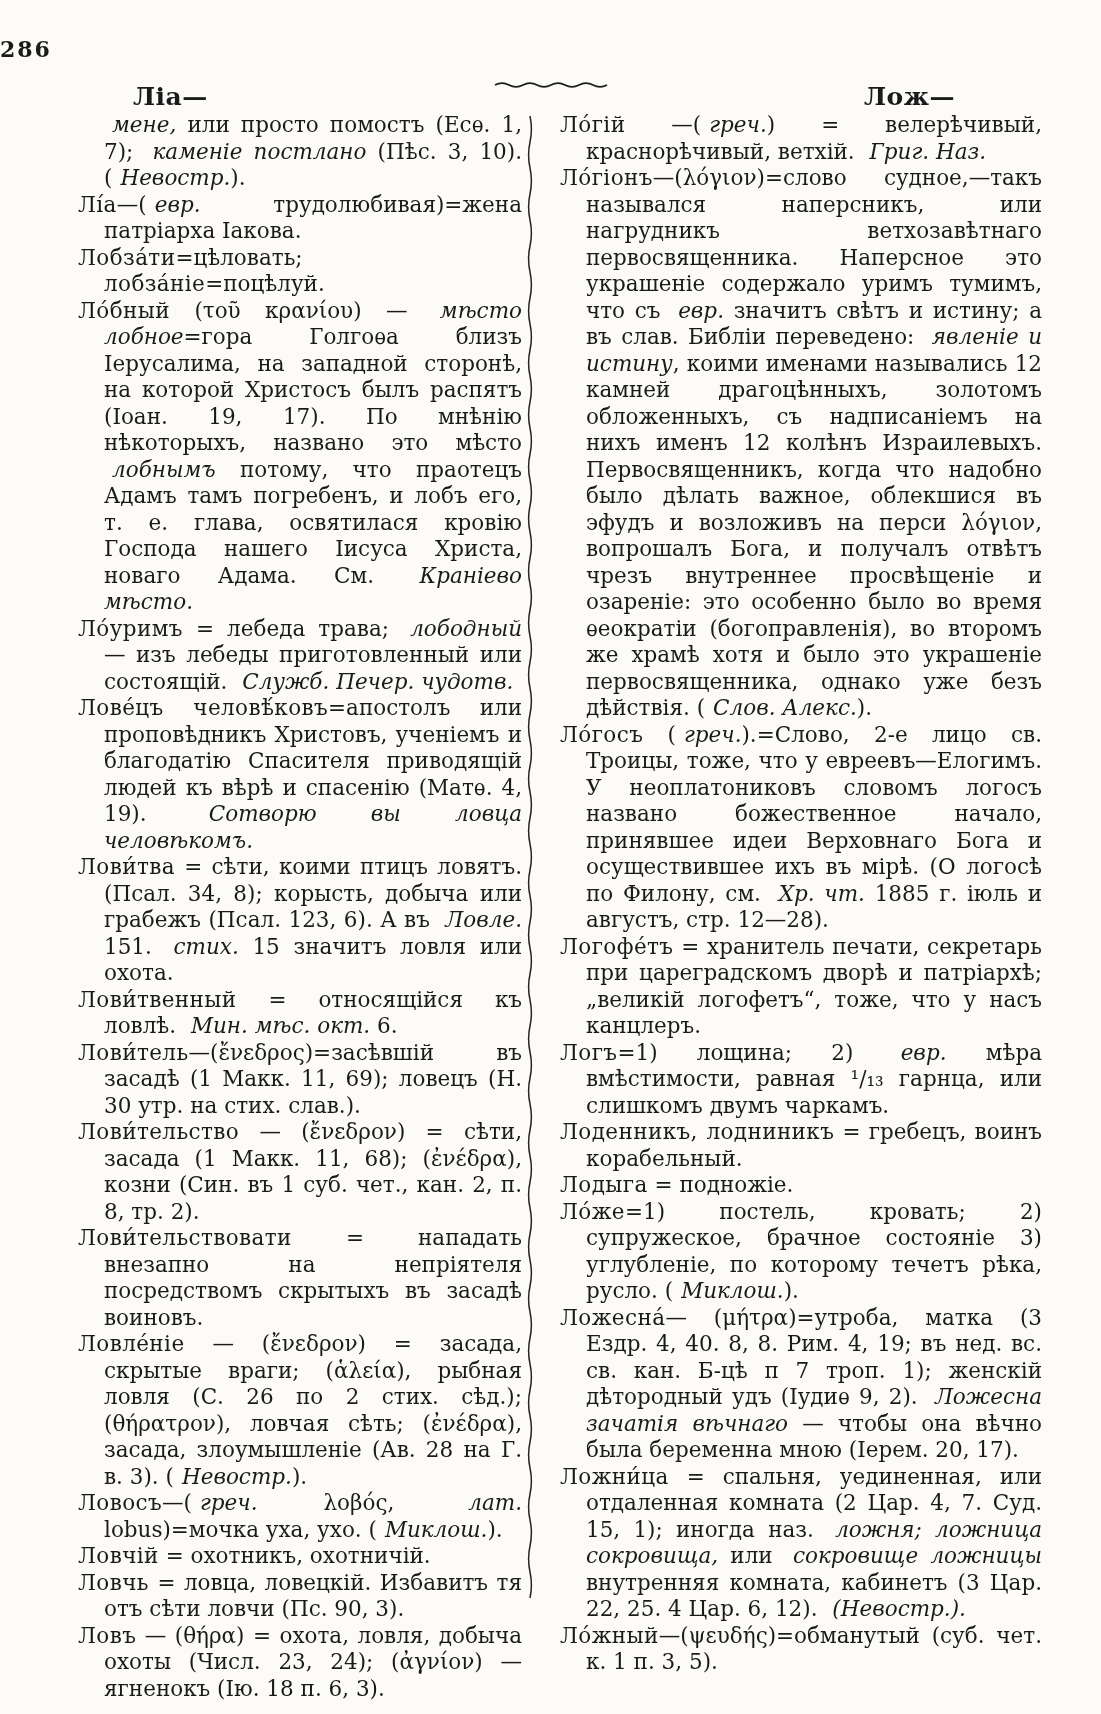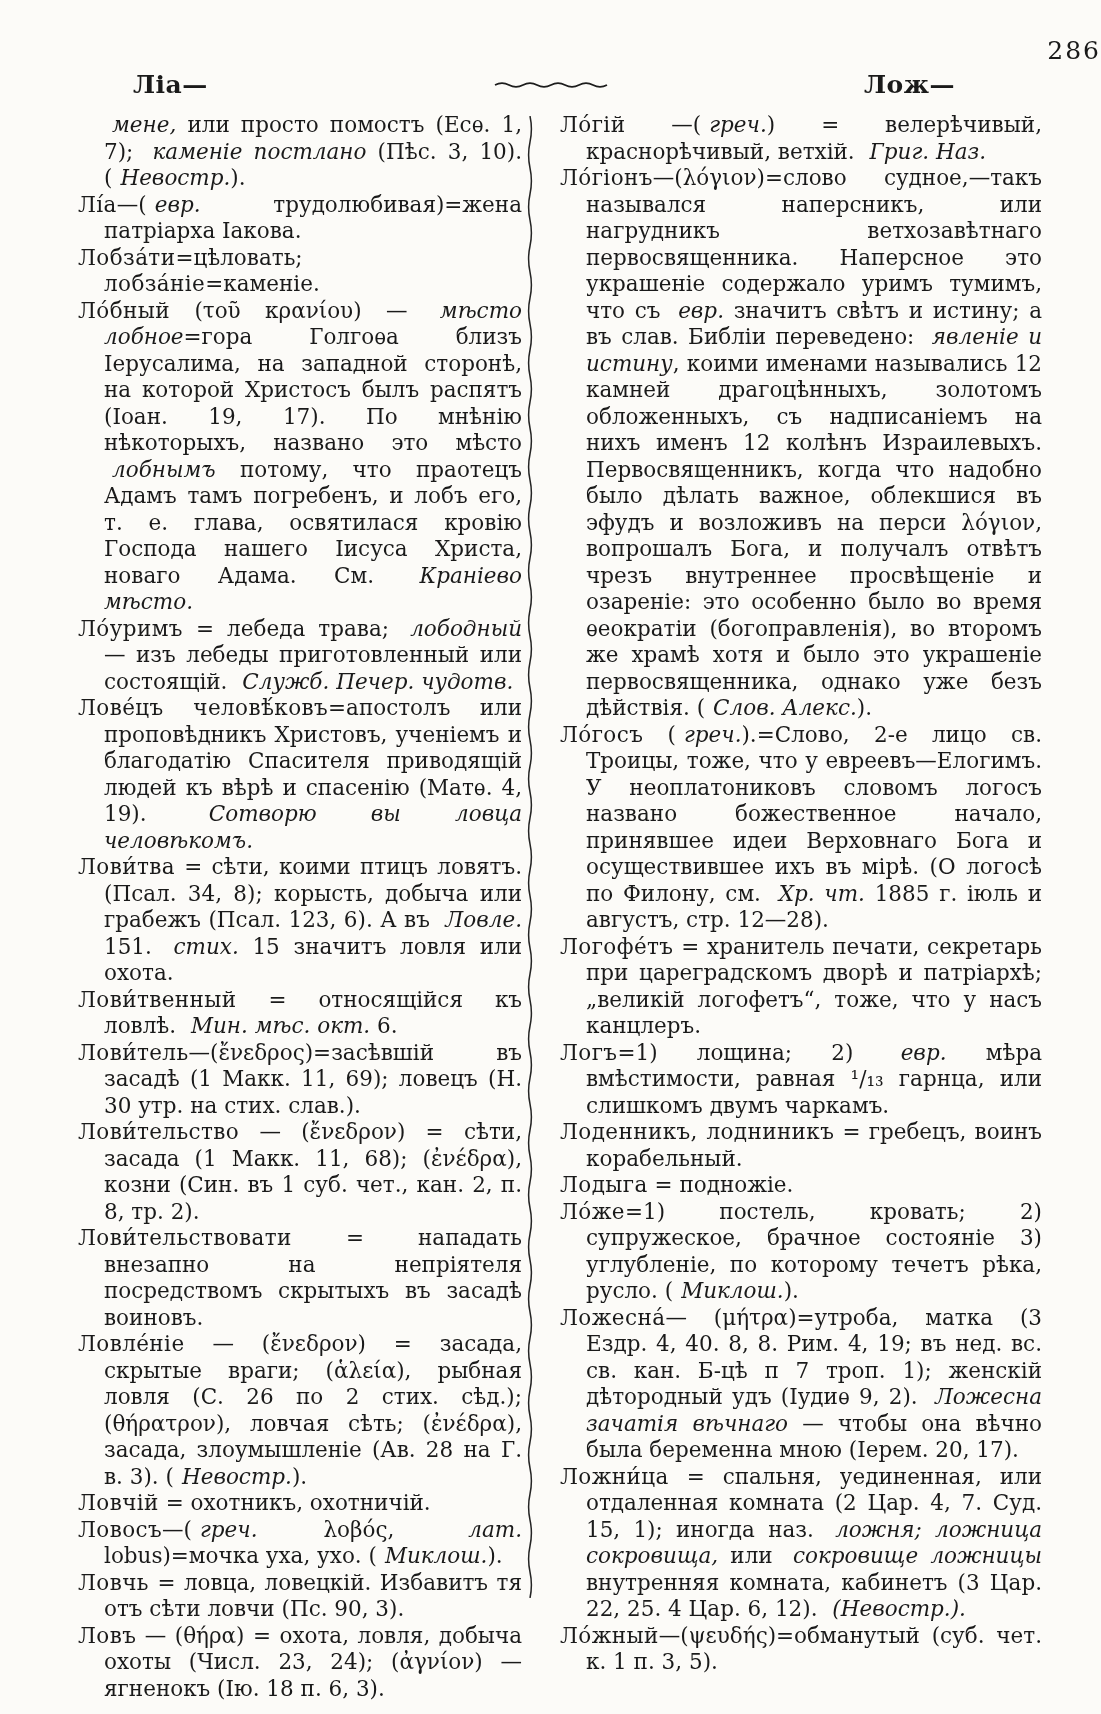--- a/index.html
+++ b/index.html
@@ -10,29 +10,29 @@
     overflow: hidden;
   }
   .page {
     position: relative;
     width: 1101px; height: 1714px;
     background: #fcfbf8;
     color: #1a1a1a;
   }
   .page-number {
     position: absolute; top: 36px; left: 0; right: 0;
-    text-align: right;
-    font-size: 25px; font-weight: normal; letter-spacing: 2px;
+    text-align: left;
+    font-size: 22px; font-weight: bold; letter-spacing: 2px;
   }
   .page-number-rule {
     position: absolute; top: 78px; left: 50%;
     transform: translateX(-50%);
   }
   .running-head {
-    position: absolute; top: 70px;
+    position: absolute; top: 82px;
     font-size: 25px; font-weight: bold; letter-spacing: 0.5px;
   }
   .running-head.left { left: 133px; }
   .running-head.right { right: 146px; }
   .divider {
     position: absolute; left: 524px; top: 116px;
   }
   .col {
     position: absolute; top: 112px;
     font-size: 21.5px; line-height: 26.5px;
@@ -65,32 +65,32 @@
   <div class="running-head left">Ліа—</div>
   <div class="running-head right">Лож—</div>
 
   <svg class="divider" width="12" height="1482" aria-hidden="true">
     <path id="divider-path" fill="none" stroke="#242424" stroke-width="1.5" d="M6 0 Q8.8 13 6 26 Q3.2 39 6 52 Q8.8 65 6 78 Q3.2 91 6 104 Q8.8 117 6 130 Q3.2 143 6 156 Q8.8 169 6 182 Q3.2 195 6 208 Q8.8 221 6 234 Q3.2 247 6 260 Q8.8 273 6 286 Q3.2 299 6 312 Q8.8 325 6 338 Q3.2 351 6 364 Q8.8 377 6 390 Q3.2 403 6 416 Q8.8 429 6 442 Q3.2 455 6 468 Q8.8 481 6 494 Q3.2 507 6 520 Q8.8 533 6 546 Q3.2 559 6 572 Q8.8 585 6 598 Q3.2 611 6 624 Q8.8 637 6 650 Q3.2 663 6 676 Q8.8 689 6 702 Q3.2 715 6 728 Q8.8 741 6 754 Q3.2 767 6 780 Q8.8 793 6 806 Q3.2 819 6 832 Q8.8 845 6 858 Q3.2 871 6 884 Q8.8 897 6 910 Q3.2 923 6 936 Q8.8 949 6 962 Q3.2 975 6 988 Q8.8 1001 6 1014 Q3.2 1027 6 1040 Q8.8 1053 6 1066 Q3.2 1079 6 1092 Q8.8 1105 6 1118 Q3.2 1131 6 1144 Q8.8 1157 6 1170 Q3.2 1183 6 1196 Q8.8 1209 6 1222 Q3.2 1235 6 1248 Q8.8 1261 6 1274 Q3.2 1287 6 1300 Q8.8 1313 6 1326 Q3.2 1339 6 1352 Q8.8 1365 6 1378 Q3.2 1391 6 1404 Q8.8 1417 6 1430 Q3.2 1443 6 1456 Q8.8 1469 6 1482"></path>
   </svg>
 
   <div class="col col-left">
       <p class="entry continuation"><span class="seg-italic">мене, </span><span class="seg-normal">или просто помостъ (Есѳ. 1, 7); </span><span class="seg-italic">каменіе постлано </span><span class="seg-normal">(Пѣс. 3, 10). (</span><span class="seg-italic">Невостр.</span><span class="seg-normal">).</span></p>
       <p class="entry"><span class="seg-headword">Лі́а</span><span class="seg-normal">—(</span><span class="seg-italic">евр.</span><span class="seg-normal"> трудолюбивая)=жена патріарха Іакова.</span></p>
-      <p class="entry"><span class="seg-headword">Лобза́ти</span><span class="seg-normal">=цѣловать; </span><span class="seg-headword">лобза́ніе</span><span class="seg-normal">=каменіе.</span></p>
+      <p class="entry"><span class="seg-headword">Лобза́ти</span><span class="seg-normal">=цѣловать; </span><span class="seg-headword">лобза́ніе</span><span class="seg-normal">=поцѣлуй.</span></p>
       <p class="entry"><span class="seg-headword">Ло́бный</span><span class="seg-normal"> (</span><span class="seg-greek">τοῦ κρανίου</span><span class="seg-normal">) — </span><span class="seg-italic">мѣсто лобное</span><span class="seg-normal">=гора Голгоѳа близъ Іерусалима, на западной сторонѣ, на которой Христосъ былъ распятъ (Іоан. 19, 17). По мнѣнію нѣкоторыхъ, названо это мѣсто </span><span class="seg-italic">лобнымъ</span><span class="seg-normal"> потому, что праотецъ Адамъ тамъ погребенъ, и лобъ его, т. е. глава, освятилася кровію Господа нашего Іисуса Христа, новаго Адама. См. </span><span class="seg-italic">Краніево мѣсто.</span></p>
       <p class="entry"><span class="seg-headword">Ло́уримъ</span><span class="seg-normal"> = лебеда трава; </span><span class="seg-italic">лободный</span><span class="seg-normal"> — изъ лебеды приготовленный или состоящій. </span><span class="seg-italic">Служб. Печер. чудотв.</span></p>
       <p class="entry"><span class="seg-headword">Лове́цъ человѣ́ковъ</span><span class="seg-normal">=апостолъ или проповѣдникъ Христовъ, ученіемъ и благодатію Спасителя приводящій людей къ вѣрѣ и спасенію (Матѳ. 4, 19). </span><span class="seg-italic">Сотворю вы ловца человѣкомъ.</span></p>
       <p class="entry"><span class="seg-headword">Лови́тва</span><span class="seg-normal"> = сѣти, коими птицъ ловятъ. (Псал. 34, 8); корысть, добыча или грабежъ (Псал. 123, 6). А въ </span><span class="seg-italic">Ловле.</span><span class="seg-normal"> 151. </span><span class="seg-italic">стих.</span><span class="seg-normal"> 15 значитъ ловля или охота.</span></p>
       <p class="entry"><span class="seg-headword">Лови́твенный</span><span class="seg-normal"> = относящійся къ ловлѣ. </span><span class="seg-italic">Мин. мѣс. окт.</span><span class="seg-normal"> 6.</span></p>
       <p class="entry"><span class="seg-headword">Лови́тель</span><span class="seg-normal">—(</span><span class="seg-greek">ἔνεδρος</span><span class="seg-normal">)=засѣвшій въ засадѣ (1 Макк. 11, 69); ловецъ (Н. 30 утр. на стих. слав.).</span></p>
       <p class="entry"><span class="seg-headword">Лови́тельство</span><span class="seg-normal"> — (</span><span class="seg-greek">ἔνεδρον</span><span class="seg-normal">) = сѣти, засада (1 Макк. 11, 68); (</span><span class="seg-greek">ἐνέδρα</span><span class="seg-normal">), козни (Син. въ 1 суб. чет., кан. 2, п. 8, тр. 2).</span></p>
       <p class="entry"><span class="seg-headword">Лови́тельствовати</span><span class="seg-normal"> = нападать внезапно на непріятеля посредствомъ скрытыхъ въ засадѣ воиновъ.</span></p>
       <p class="entry"><span class="seg-headword">Ловле́ніе</span><span class="seg-normal"> — (</span><span class="seg-greek">ἔνεδρον</span><span class="seg-normal">) = засада, скрытые враги; (</span><span class="seg-greek">ἁλεία</span><span class="seg-normal">), рыбная ловля (С. 26 по 2 стих. сѣд.); (</span><span class="seg-greek">θήρατρον</span><span class="seg-normal">), ловчая сѣть; (</span><span class="seg-greek">ἐνέδρα</span><span class="seg-normal">), засада, злоумышленіе (Ав. 28 на Г. в. 3). (</span><span class="seg-italic">Невостр.</span><span class="seg-normal">).</span></p>
+      <p class="entry"><span class="seg-headword">Ловосъ</span><span class="seg-normal">—(</span><span class="seg-italic">греч.</span><span class="seg-greek"> λοβός, </span><span class="seg-italic">лат.</span><span class="seg-normal"> lobus)=мочка уха, ухо. (</span><span class="seg-italic">Миклош.</span><span class="seg-normal">).</span></p>
       <p class="entry"><span class="seg-headword">Ловчій</span><span class="seg-normal"> = охотникъ, охотничій.</span></p>
-      <p class="entry"><span class="seg-headword">Ловосъ</span><span class="seg-normal">—(</span><span class="seg-italic">греч.</span><span class="seg-greek"> λοβός, </span><span class="seg-italic">лат.</span><span class="seg-normal"> lobus)=мочка уха, ухо. (</span><span class="seg-italic">Миклош.</span><span class="seg-normal">).</span></p>
       <p class="entry"><span class="seg-headword">Ловчь</span><span class="seg-normal"> = ловца, ловецкій. Избавитъ тя отъ сѣти ловчи (Пс. 90, 3).</span></p>
       <p class="entry"><span class="seg-headword">Ловъ</span><span class="seg-normal"> — (</span><span class="seg-greek">θήρα</span><span class="seg-normal">) = охота, ловля, добыча охоты (Числ. 23, 24); (</span><span class="seg-greek">ἀγνίον</span><span class="seg-normal">) — ягненокъ (Ію. 18 п. 6, 3).</span></p>
     </div>
   <div class="col col-right">
       <p class="entry"><span class="seg-headword">Ло́гій</span><span class="seg-normal"> —(</span><span class="seg-italic">греч.</span><span class="seg-normal">) = велерѣчивый, краснорѣчивый, ветхій. </span><span class="seg-italic">Григ. Наз.</span></p>
       <p class="entry"><span class="seg-headword">Ло́гіонъ</span><span class="seg-normal">—(</span><span class="seg-greek">λόγιον</span><span class="seg-normal">)=слово судное,—такъ назывался наперсникъ, или нагрудникъ ветхозавѣтнаго первосвященника. Наперсное это украшеніе содержало уримъ тумимъ, что съ </span><span class="seg-italic">евр.</span><span class="seg-normal"> значитъ свѣтъ и истину; а въ слав. Библіи переведено: </span><span class="seg-italic">явленіе и истину</span><span class="seg-normal">, коими именами назывались 12 камней драгоцѣнныхъ, золотомъ обложенныхъ, съ надписаніемъ на нихъ именъ 12 колѣнъ Израилевыхъ. Первосвященникъ, когда что надобно было дѣлать важное, облекшися въ эфудъ и возложивъ на перси </span><span class="seg-greek">λόγιον</span><span class="seg-normal">, вопрошалъ Бога, и получалъ отвѣтъ чрезъ внутреннее просвѣщеніе и озареніе: это особенно было во время ѳеократіи (богоправленія), во второмъ же храмѣ хотя и было это украшеніе первосвященника, однако уже безъ дѣйствія. (</span><span class="seg-italic">Слов. Алекс.</span><span class="seg-normal">).</span></p>
       <p class="entry"><span class="seg-headword">Ло́госъ</span><span class="seg-normal"> (</span><span class="seg-italic">греч.</span><span class="seg-normal">).=Слово, 2-е лицо св. Троицы, тоже, что у евреевъ—Елогимъ. У неоплатониковъ словомъ логосъ названо божественное начало, принявшее идеи Верховнаго Бога и осуществившее ихъ въ мірѣ. (О логосѣ по Филону, см. </span><span class="seg-italic">Хр. чт.</span><span class="seg-normal"> 1885 г. іюль и августъ, стр. 12—28).</span></p>
       <p class="entry"><span class="seg-headword">Логофе́тъ</span><span class="seg-normal"> = хранитель печати, секретарь при цареградскомъ дворѣ и патріархѣ; „великій логофетъ“, тоже, что у насъ канцлеръ.</span></p>
       <p class="entry"><span class="seg-headword">Логъ</span><span class="seg-normal">=1) лощина; 2) </span><span class="seg-italic">евр.</span><span class="seg-normal"> мѣра вмѣстимости, равная ¹/₁₃ гарнца, или слишкомъ двумъ чаркамъ.</span></p>
       <p class="entry"><span class="seg-headword">Лоденникъ, лодниникъ</span><span class="seg-normal"> = гребецъ, воинъ корабельный.</span></p>

